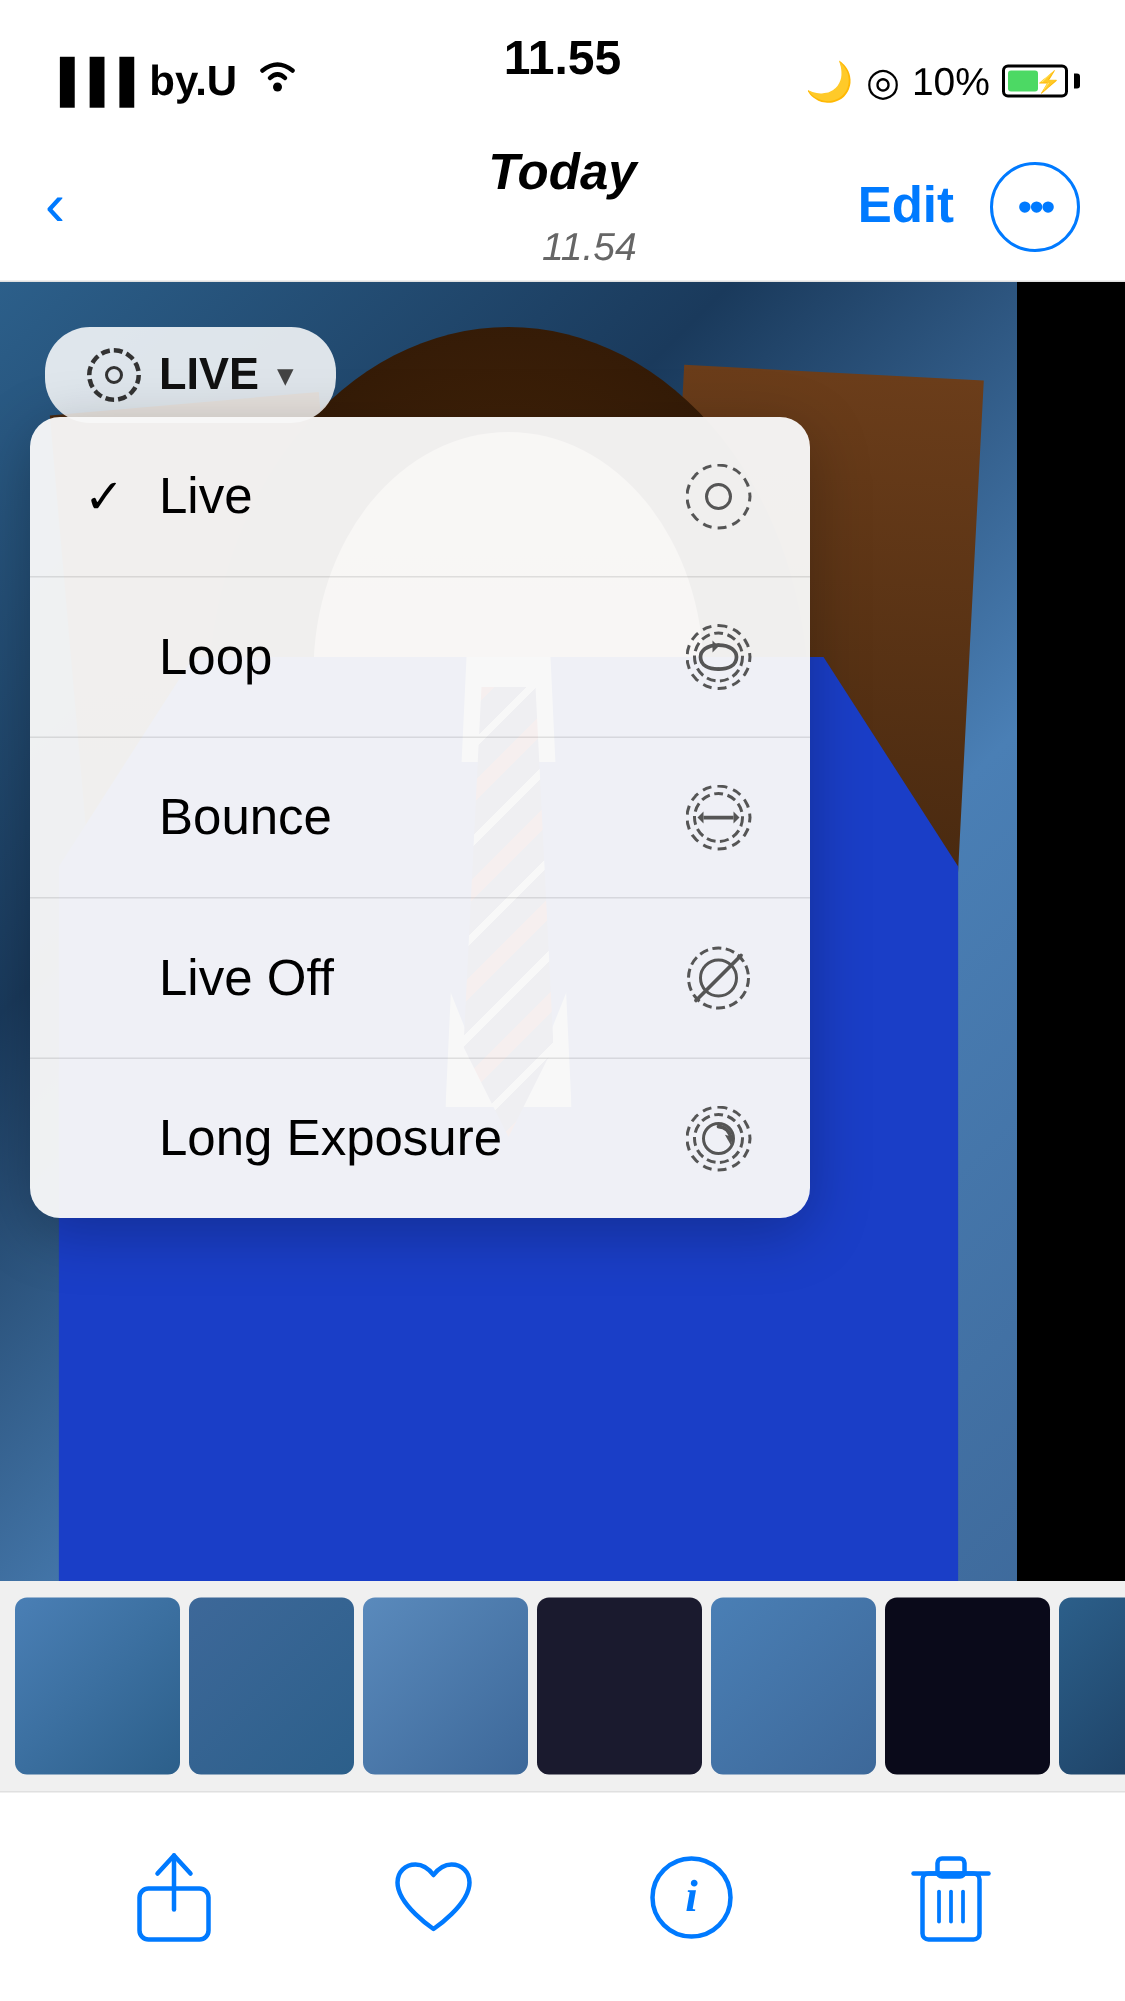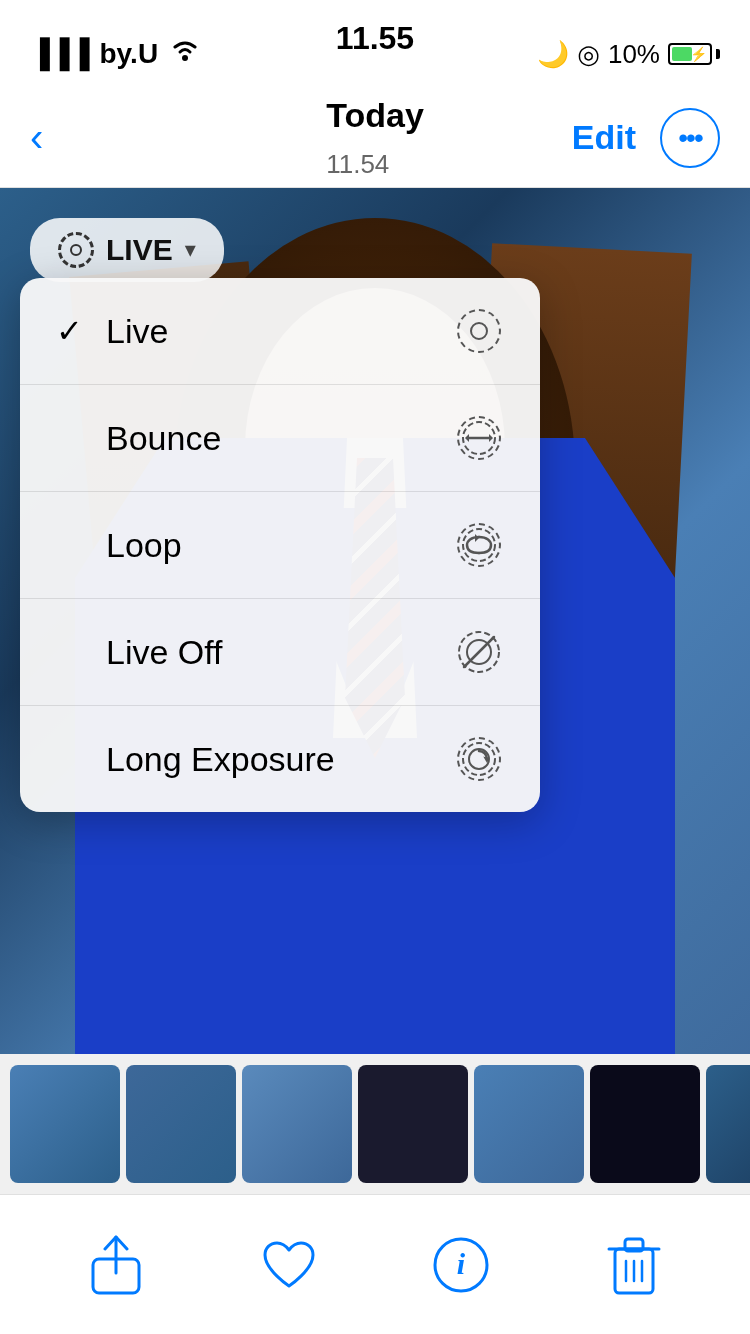--- a/index.html
+++ b/index.html
@@ -91,24 +91,25 @@
       border-bottom: 1px solid #e0e0e0;
       position: relative;
       z-index: 100;
     }
     .nav-back {
       font-size: 40px;
       color: #007AFF;
       cursor: pointer;
     }
     .nav-title-block {
-      text-align: left;
-      position: absolute;
-      left: 50%;
-      transform: translateX(-50%);
+      text-align: right;
+      position: absolute;
+      left: 50%;
+      transform: translateX(-50%);
+      font-style: italic;
     }
     .nav-title {
       font-size: 34px;
       font-weight: 600;
       color: #000;
     }
     .nav-subtitle {
       font-size: 26px;
       color: #666;
       margin-top: 14px;
@@ -136,21 +137,21 @@
     }
     .nav-more-dots {
       font-size: 28px;
       color: #007AFF;
       letter-spacing: -2px;
     }
 
     
     .photo-area {
       position: relative;
-      width: 750px;
+      width: 678px;
       height: 950px;
       background: linear-gradient(135deg, #2c5f8a 0%, #1a3a5c 30%, #4a7fb5 60%, #3d6899 100%);
       overflow: hidden;
     }
     
     .uniform-sweater {
       position: absolute;
       bottom: 0;
       left: 50%;
       transform: translateX(-50%);
@@ -523,54 +524,54 @@
       <div class="menu-item-icon">
         <div class="icon-live-ring">
           <div class="icon-live-inner"></div>
         </div>
       </div>
     </div>
 
     <div class="menu-item">
       <div class="menu-item-left">
         <span class="menu-checkmark" style="opacity:0">✓</span>
+        <span class="menu-item-label">Loop</span>
+      </div>
+      <div class="menu-item-icon">
+        <div class="icon-loop">
+          <svg width="36" height="36" viewBox="0 0 36 36">
+            <circle cx="18" cy="18" r="16" stroke="#555" stroke-width="2" fill="none" stroke-dasharray="6 3"></circle>
+            <path d="M18 10 C10 10 6 14 6 18 C6 24 12 26 18 26" stroke="#555" stroke-width="2.5" fill="none" stroke-linecap="round"></path>
+            <path d="M18 26 C24 26 30 24 30 18 C30 14 26 10 18 10" stroke="#555" stroke-width="2.5" fill="none" stroke-linecap="round"></path>
+            <polygon points="14,7 18,11 14,15" fill="#555"></polygon>
+          </svg>
+        </div>
+      </div>
+    </div>
+
+    <div class="menu-item">
+      <div class="menu-item-left">
+        <span class="menu-checkmark" style="opacity:0">✓</span>
         <span class="menu-item-label">Bounce</span>
       </div>
       <div class="menu-item-icon">
         <div class="icon-bounce">
           <svg width="36" height="36" viewBox="0 0 36 36">
             <circle cx="18" cy="18" r="16" stroke="#555" stroke-width="2" fill="none" stroke-dasharray="6 3"></circle>
             <line x1="8" y1="18" x2="28" y2="18" stroke="#555" stroke-width="2.5"></line>
             <polygon points="8,14 4,18 8,22" fill="#555"></polygon>
             <polygon points="28,14 32,18 28,22" fill="#555"></polygon>
           </svg>
         </div>
       </div>
     </div>
 
     <div class="menu-item">
       <div class="menu-item-left">
         <span class="menu-checkmark" style="opacity:0">✓</span>
-        <span class="menu-item-label">Loop</span>
-      </div>
-      <div class="menu-item-icon">
-        <div class="icon-loop">
-          <svg width="36" height="36" viewBox="0 0 36 36">
-            <circle cx="18" cy="18" r="16" stroke="#555" stroke-width="2" fill="none" stroke-dasharray="6 3"></circle>
-            <path d="M18 10 C10 10 6 14 6 18 C6 24 12 26 18 26" stroke="#555" stroke-width="2.5" fill="none" stroke-linecap="round"></path>
-            <path d="M18 26 C24 26 30 24 30 18 C30 14 26 10 18 10" stroke="#555" stroke-width="2.5" fill="none" stroke-linecap="round"></path>
-            <polygon points="14,7 18,11 14,15" fill="#555"></polygon>
-          </svg>
-        </div>
-      </div>
-    </div>
-
-    <div class="menu-item">
-      <div class="menu-item-left">
-        <span class="menu-checkmark" style="opacity:0">✓</span>
         <span class="menu-item-label">Live Off</span>
       </div>
       <div class="menu-item-icon">
         <svg width="46" height="46" viewBox="0 0 46 46">
           <circle cx="23" cy="23" r="20" stroke="#555" stroke-width="2" fill="none" stroke-dasharray="6 3"></circle>
           <circle cx="23" cy="23" r="12" stroke="#555" stroke-width="2" fill="none"></circle>
           <line x1="8" y1="38" x2="38" y2="8" stroke="#555" stroke-width="2.5" stroke-linecap="round"></line>
         </svg>
       </div>
     </div>

